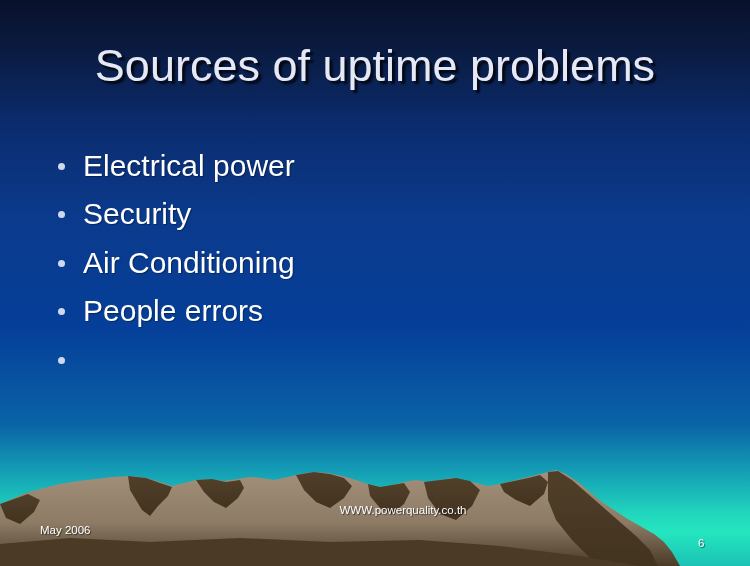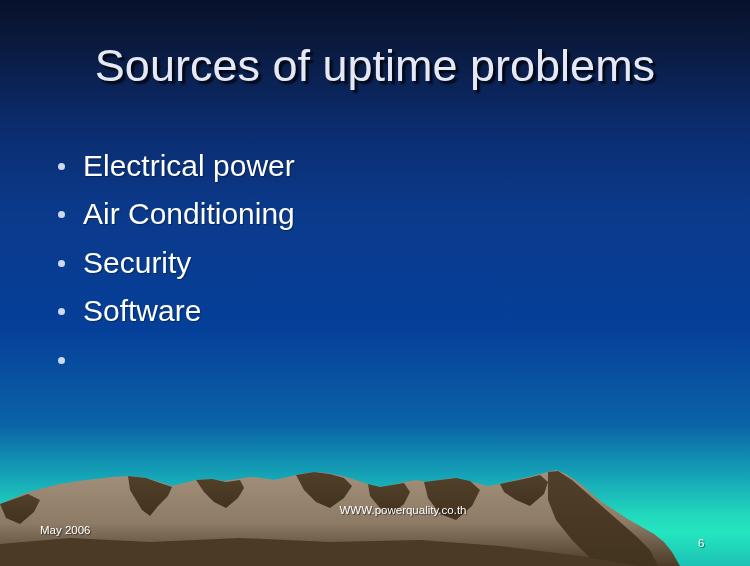--- a/index.html
+++ b/index.html
@@ -142,29 +142,29 @@
 
   <div id="title">Sources of uptime problems</div>
 
   <ul id="bullets">
     <li>
       <span class="dot"></span>
       <span>Electrical power</span>
     </li>
     <li>
       <span class="dot"></span>
+      <span>Security</span>
+    </li>
+    <li>
+      <span class="dot"></span>
       <span>Air Conditioning</span>
     </li>
     <li>
       <span class="dot"></span>
-      <span>Security</span>
-    </li>
-    <li>
-      <span class="dot"></span>
-      <span>Software</span>
+      <span>People errors</span>
     </li>
     <li>
       <span class="dot"></span>
     </li>
   </ul>
 
   <svg id="mountains" viewBox="0 0 750 100" preserveAspectRatio="none">
     <defs>
       <linearGradient id="rockLight" x1="0" y1="0" x2="0" y2="1">
         <stan></stan>

